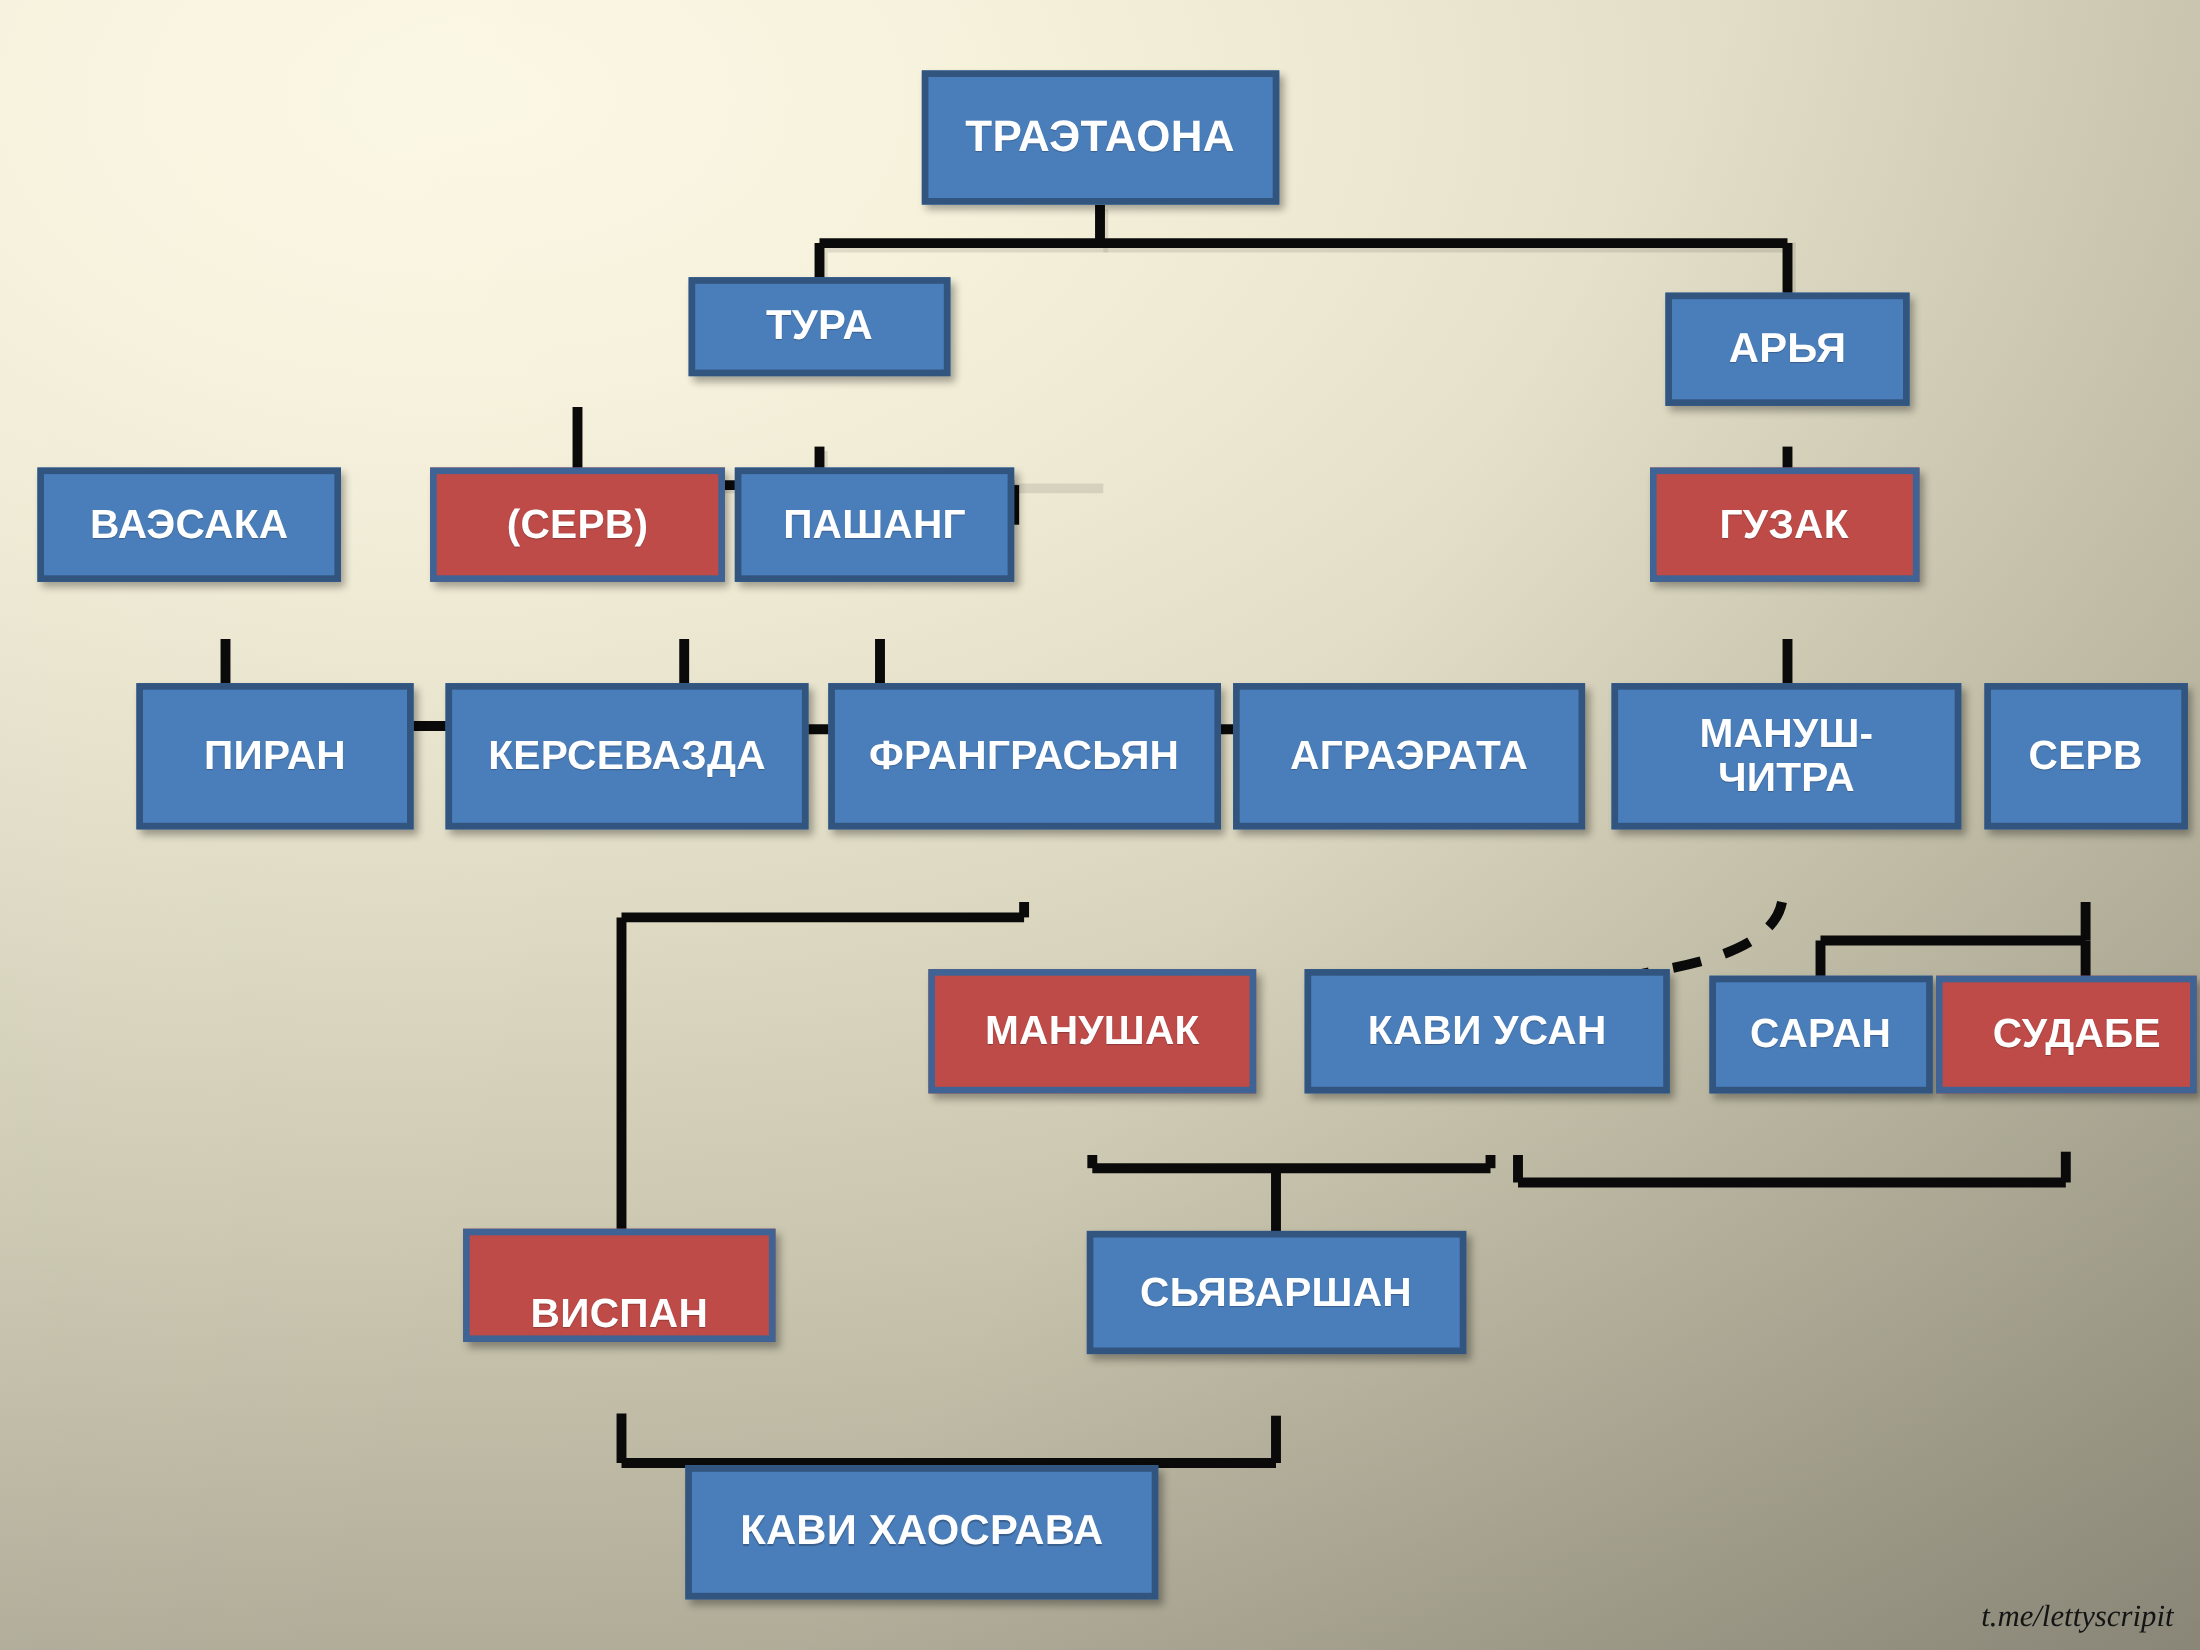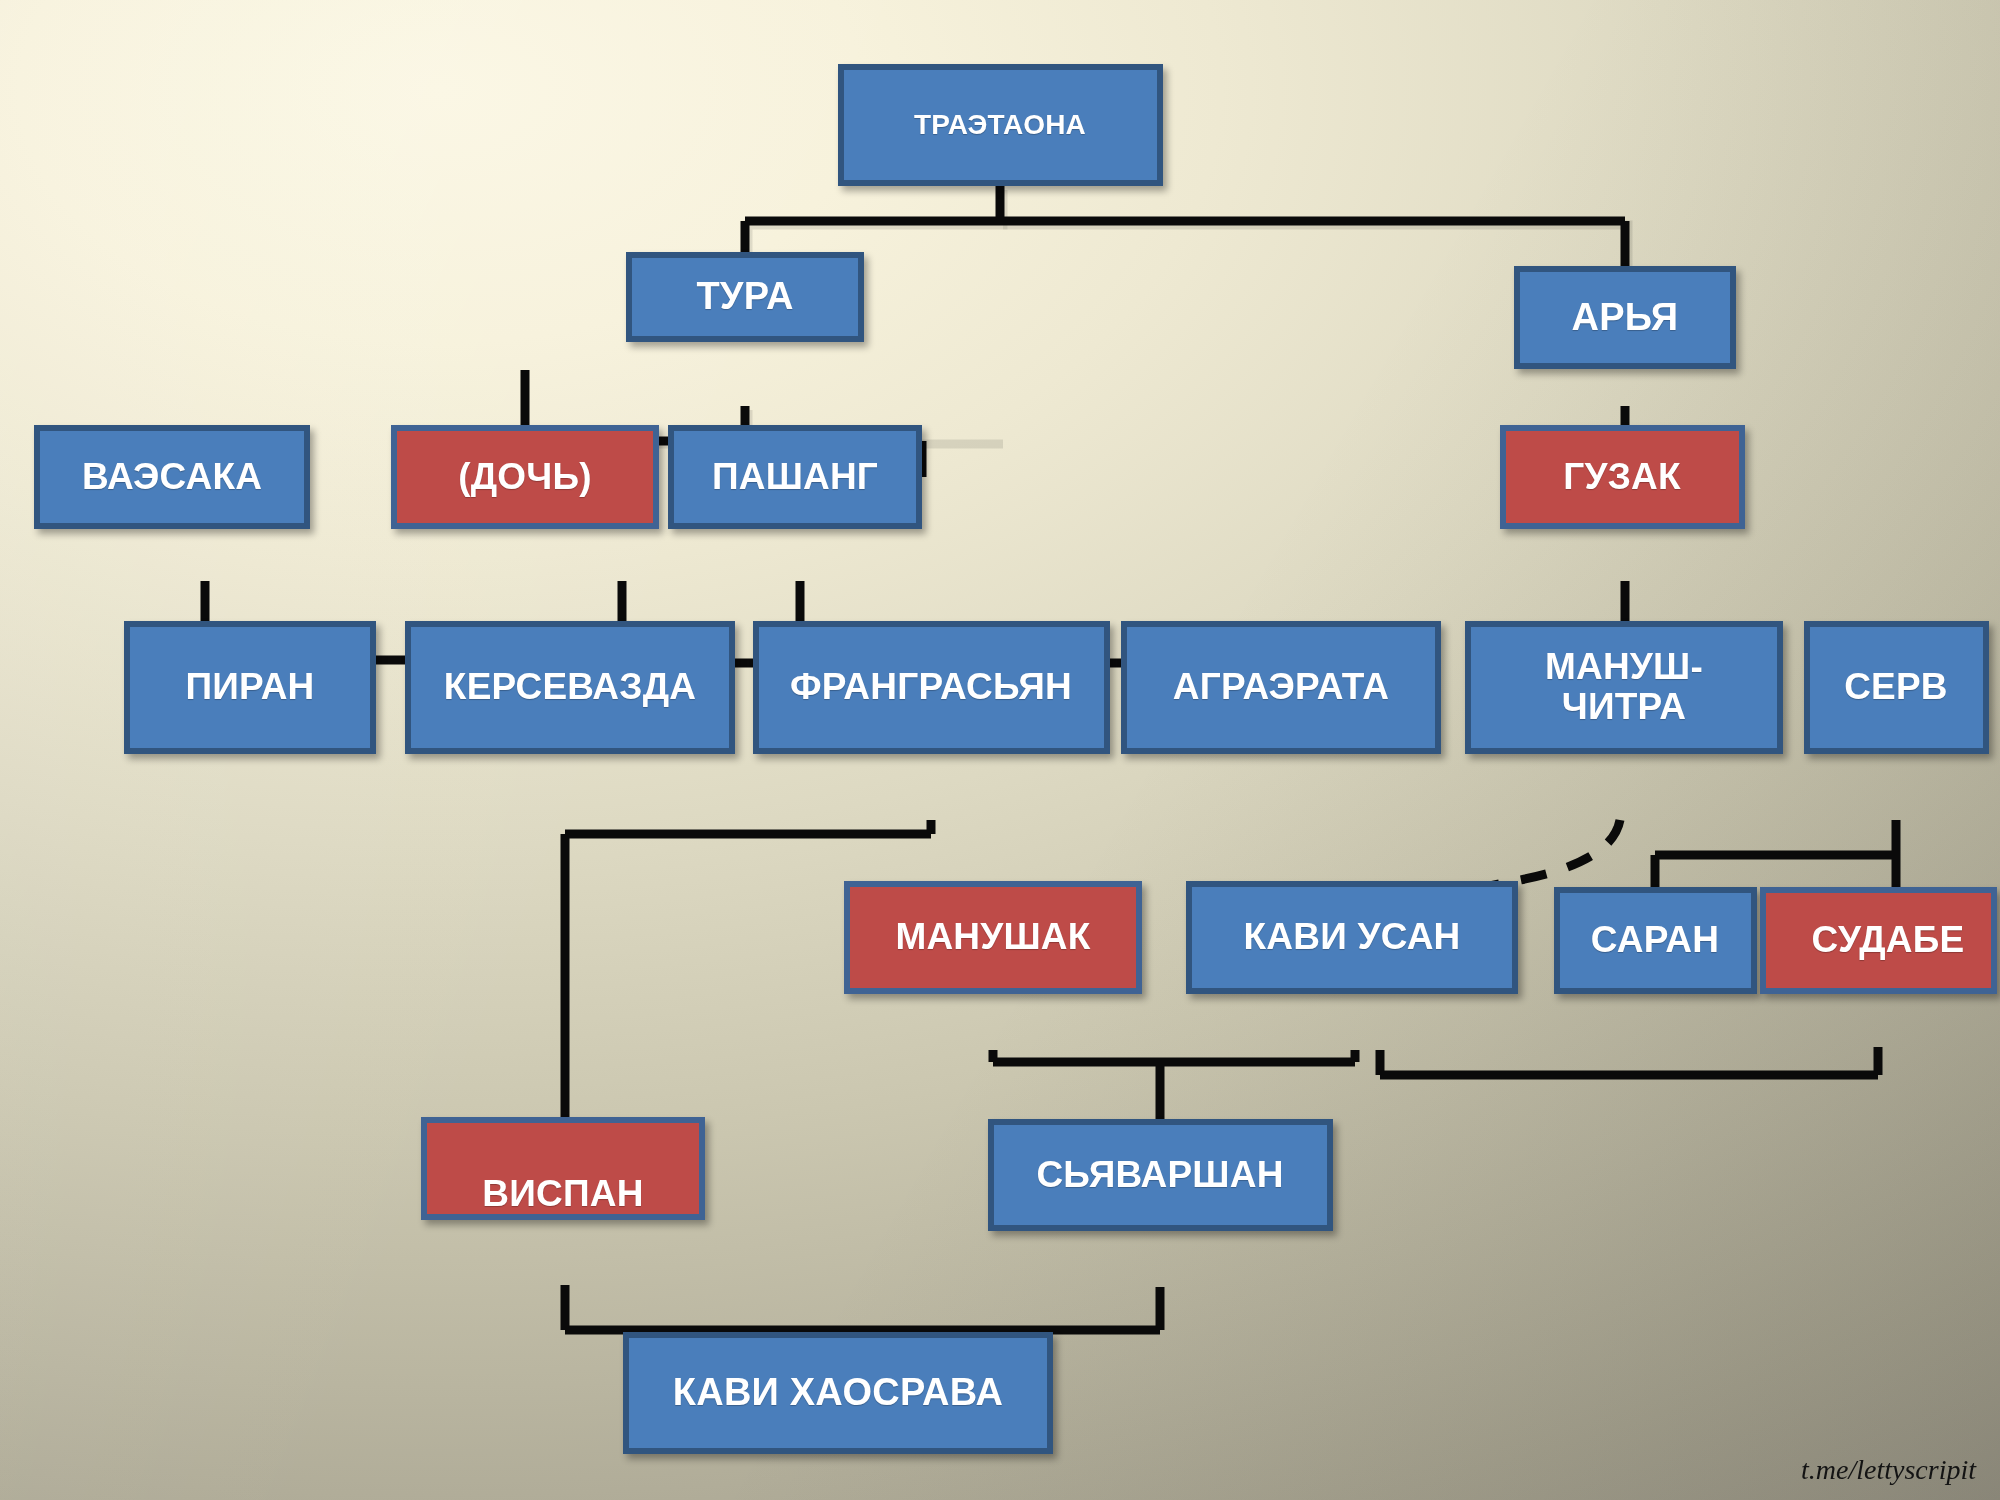--- a/index.html
+++ b/index.html
@@ -185,34 +185,34 @@
 
     <g>
       <path class="wire" d="M565 1285 L565 1330"></path>
       <path class="wire" d="M565 1330 L1160 1330"></path>
       <path class="wire" d="M1160 1287 L1160 1330"></path>
       <path class="wire" d="M838 1330 L838 1393"></path>
     </g>
   </svg>
 
   <div id="nodes-layer">
-      <div class="node blue" style="left: 837.5px; top: 64px; width: 325px; height: 122px; font-size: 28px; border-width: 6px;">
+      <div class="node blue" style="left: 837.5px; top: 64px; width: 325px; height: 122px; font-size: 40px; border-width: 6px;">
         <span class="label">ТРАЭТАОНА</span>
       </div>
       <div class="node blue" style="left: 626px; top: 251.5px; width: 238px; height: 90px; font-size: 38px; border-width: 6px;">
         <span class="label">ТУРА</span>
       </div>
       <div class="node blue" style="left: 1514px; top: 266px; width: 222px; height: 103px; font-size: 38px; border-width: 6px;">
         <span class="label">АРЬЯ</span>
       </div>
       <div class="node blue" style="left: 34px; top: 425px; width: 276px; height: 104px; font-size: 37px; border-width: 6px;">
         <span class="label">ВАЭСАКА</span>
       </div>
       <div class="node red" style="left: 391px; top: 425px; width: 268px; height: 104px; font-size: 37px; border-width: 6px;">
-        <span class="label">(ДОЧЬ)</span>
+        <span class="label">(СЕРВ)</span>
       </div>
       <div class="node blue" style="left: 668px; top: 425px; width: 254px; height: 104px; font-size: 37px; border-width: 6px;">
         <span class="label">ПАШАНГ</span>
       </div>
       <div class="node red" style="left: 1499.5px; top: 425px; width: 245px; height: 104px; font-size: 37px; border-width: 6px;">
         <span class="label">ГУЗАК</span>
       </div>
       <div class="node blue" style="left: 124px; top: 620.5px; width: 252px; height: 133px; font-size: 37px; border-width: 6px;">
         <span class="label">ПИРАН</span>
       </div>

